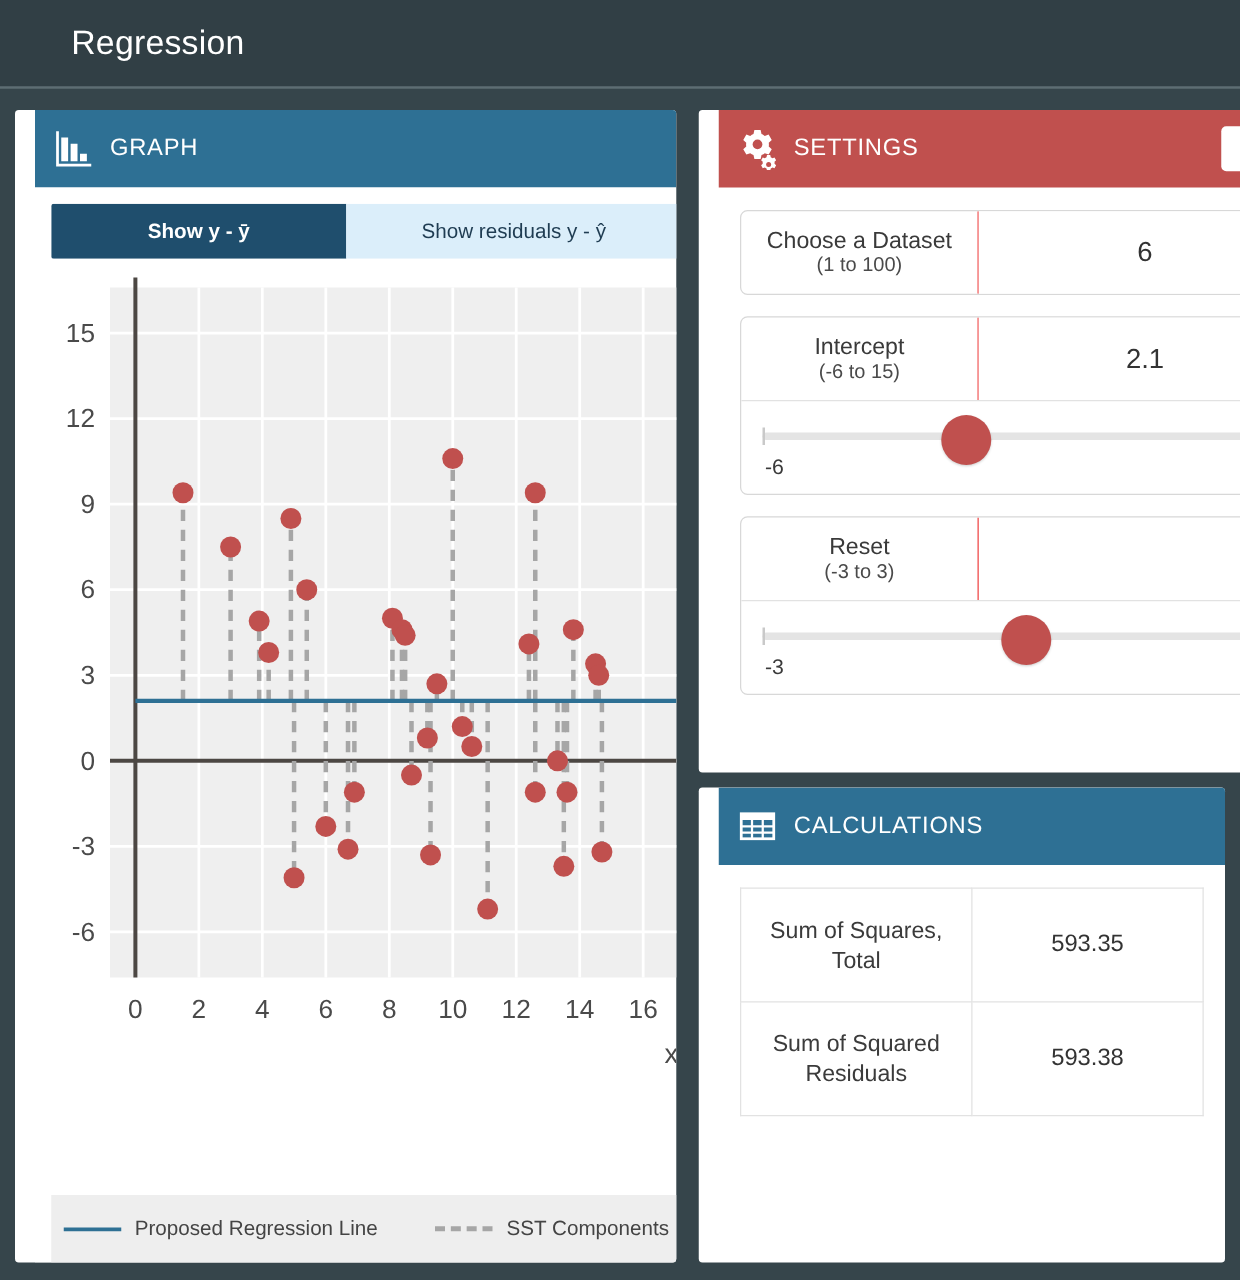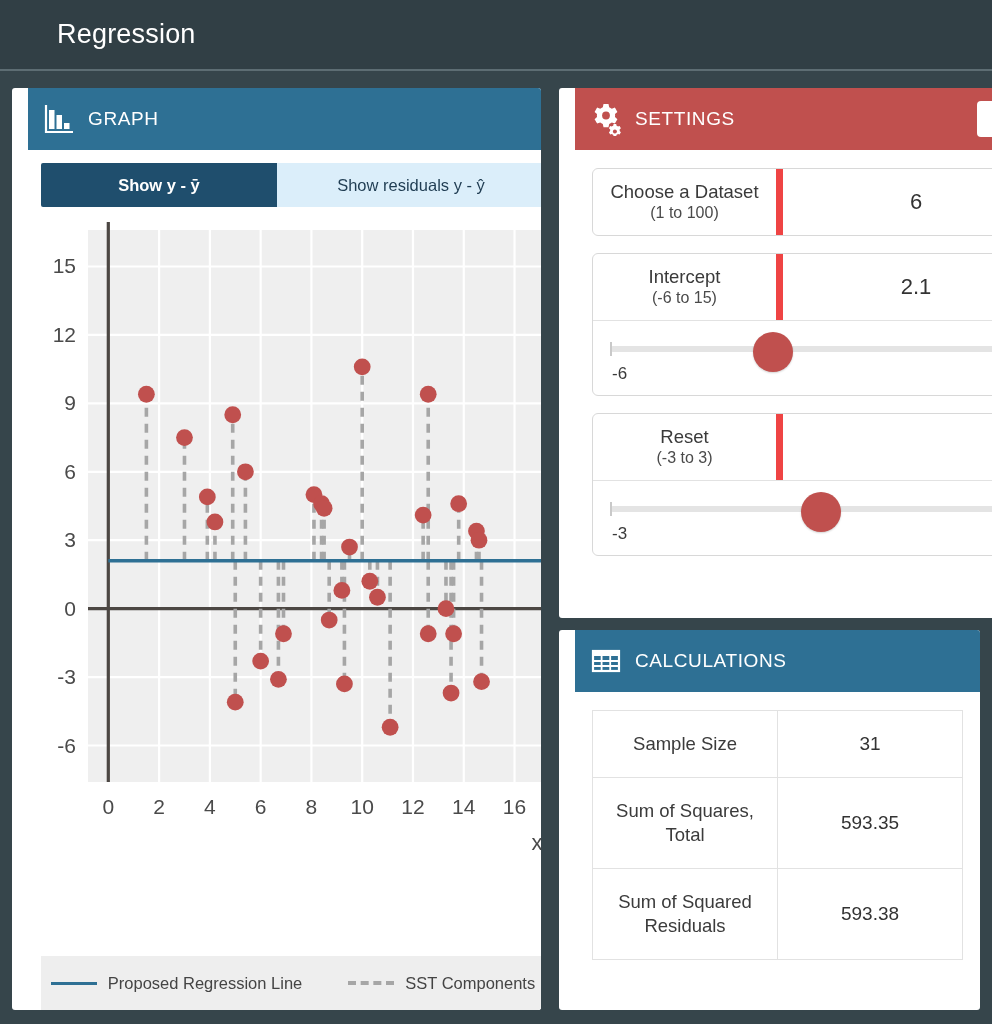--- a/index.html
+++ b/index.html
@@ -74,21 +74,21 @@
   #settings-panel { left: 559px; top: 88px; width: 508px; height: 530px; }
   .settings-body { padding: 18px 17px 20px 17px; }
 
   .ctrl-card {
     border: 1px solid #d8d8d8; border-radius: 6px; margin-bottom: 17px;
     background: #fff; overflow: hidden;
   }
   .ctrl-top { display: flex; }
   .ctrl-label {
     flex: 0 0 190px; padding: 11px 6px; text-align: center;
-    border-right: 7px solid #ef4444;
+    border-right: 1px solid #ef4444;
   }
   .ctrl-label .l1 { font-size: 18.5px; color: #3a3a3a; line-height: 1.26; }
   .ctrl-label .l2 { font-size: 16px; color: #4a4a4a; line-height: 1.3; }
   .ctrl-value {
     flex: 1; display: flex; align-items: center; justify-content: center;
     font-size: 22px; color: #333; background: #fff;
   }
   .slider-row { border-top: 1px solid #e2e2e2; padding: 15px 17px 7px 17px; }
   .track { position: relative; height: 26px; }
   .track .bar {
@@ -361,24 +361,20 @@
           <line x1="4" y1="17" x2="30" y2="17" stroke="#fff" stroke-width="1.8"></line>
           <line x1="4" y1="22" x2="30" y2="22" stroke="#fff" stroke-width="1.8"></line>
         </svg>
       </span>
       <span class="ttl">CALCULATIONS</span>
     </div>
     <div class="calc-body">
       <table class="calc-table">
         <tbody id="calc-rows">
             <tr>
-              <td class="k">Sample Size</td>
-              <td class="v">31</td>
-            </tr>
-            <tr>
               <td class="k">Sum of Squares, Total</td>
               <td class="v">593.35</td>
             </tr>
             <tr>
               <td class="k">Sum of Squared Residuals</td>
               <td class="v">593.38</td>
             </tr>
           </tbody>
       </table>
     </div>

